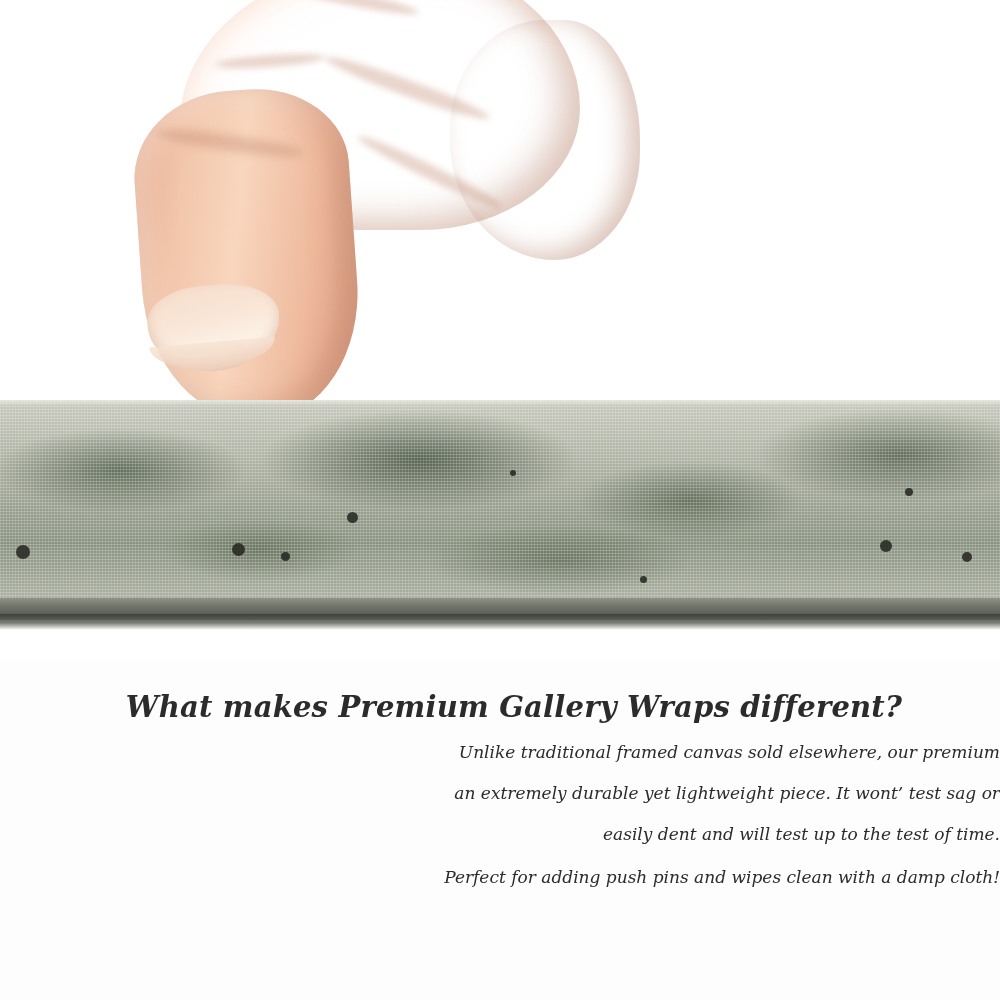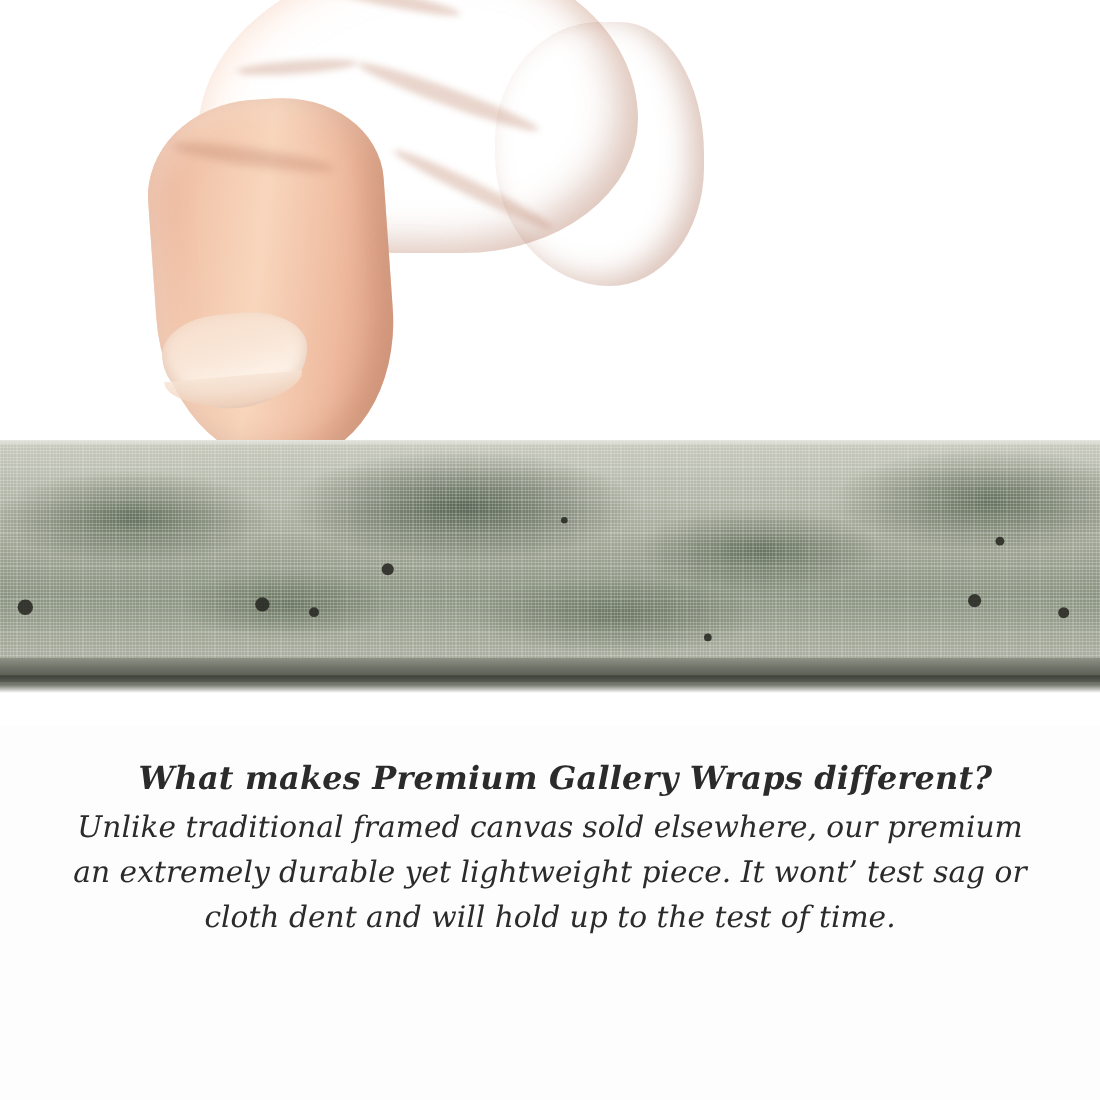--- a/index.html
+++ b/index.html
@@ -197,24 +197,25 @@
   .caption h2 {
     margin: 0 0 8px 0;
     font-size: 29px;
     font-style: italic;
     font-weight: 600;
     letter-spacing: .2px;
     padding-left: 28px;
   }
   .caption p {
     margin: 0;
-    font-size: 27px;
+    font-size: 17px;
     font-style: italic;
     line-height: 41px;
     font-weight: 400;
+    text-align: right;
   }
   .caption .last {
     margin-top: 2px;
   }
 </style>
 </head>
 <body>
 
 <div class="page">
 
@@ -252,16 +253,17 @@
     </div>
 
     <div class="strip-top-highlight"></div>
     <div class="canvas-shadow-line"></div>
   </div>
 
   <div class="caption">
     <h2>What makes Premium Gallery Wraps different?</h2>
     <p>Unlike traditional framed canvas sold elsewhere, our premium</p>
     <p>an extremely durable yet lightweight piece. It wont’ test sag or</p>
-    <p>cloth dent and will hold up to the test of time.</p>
+    <p>easily dent and will test up to the test of time.</p>
+    <p class="last">Perfect for adding push pins and wipes clean with a damp cloth!</p>
   </div>
 
 </div>
 
 </body></html>

